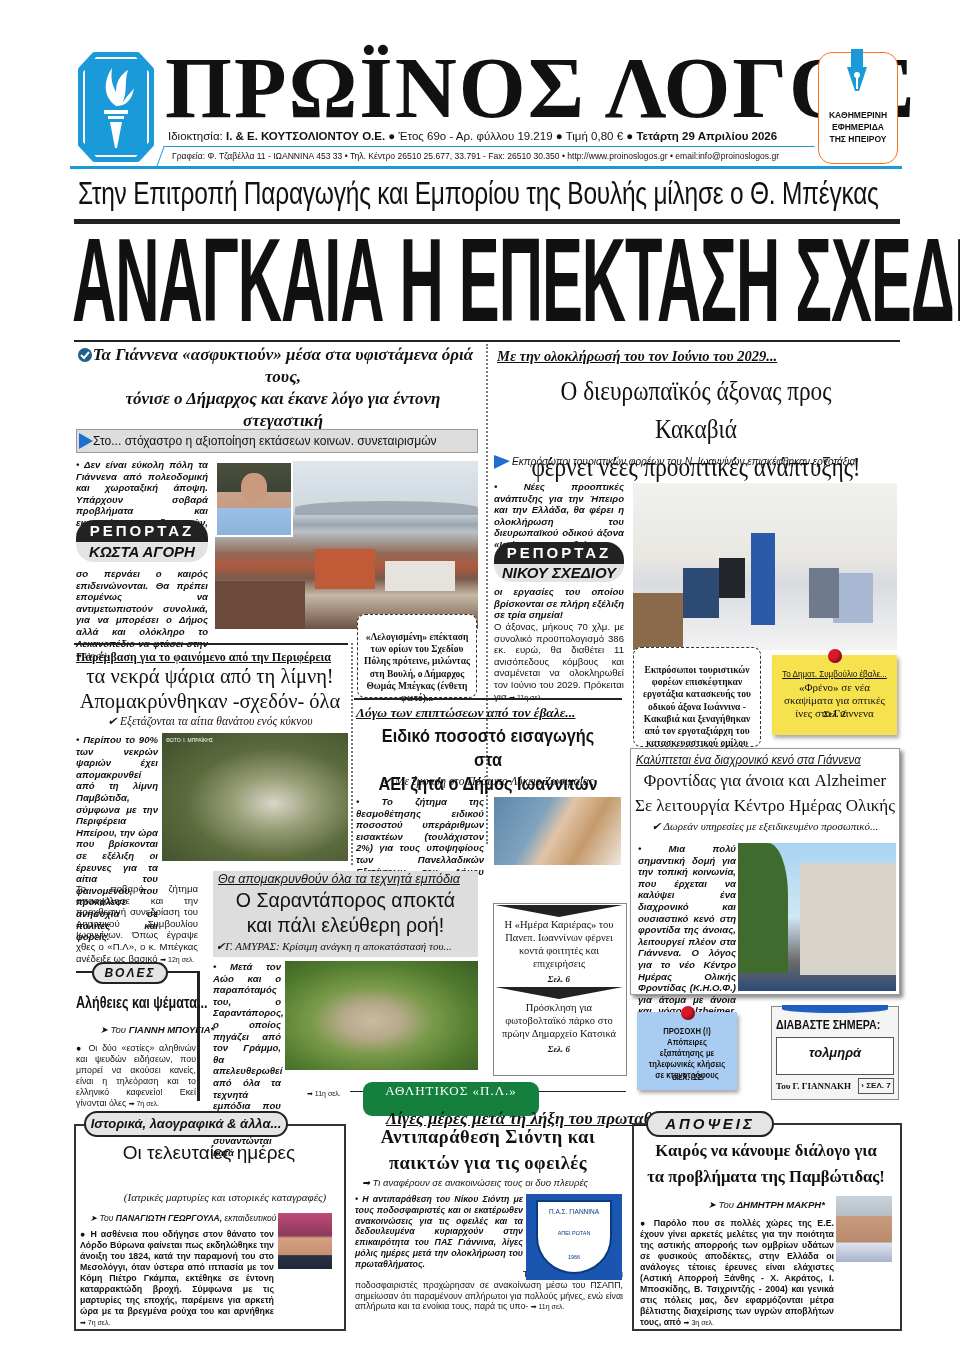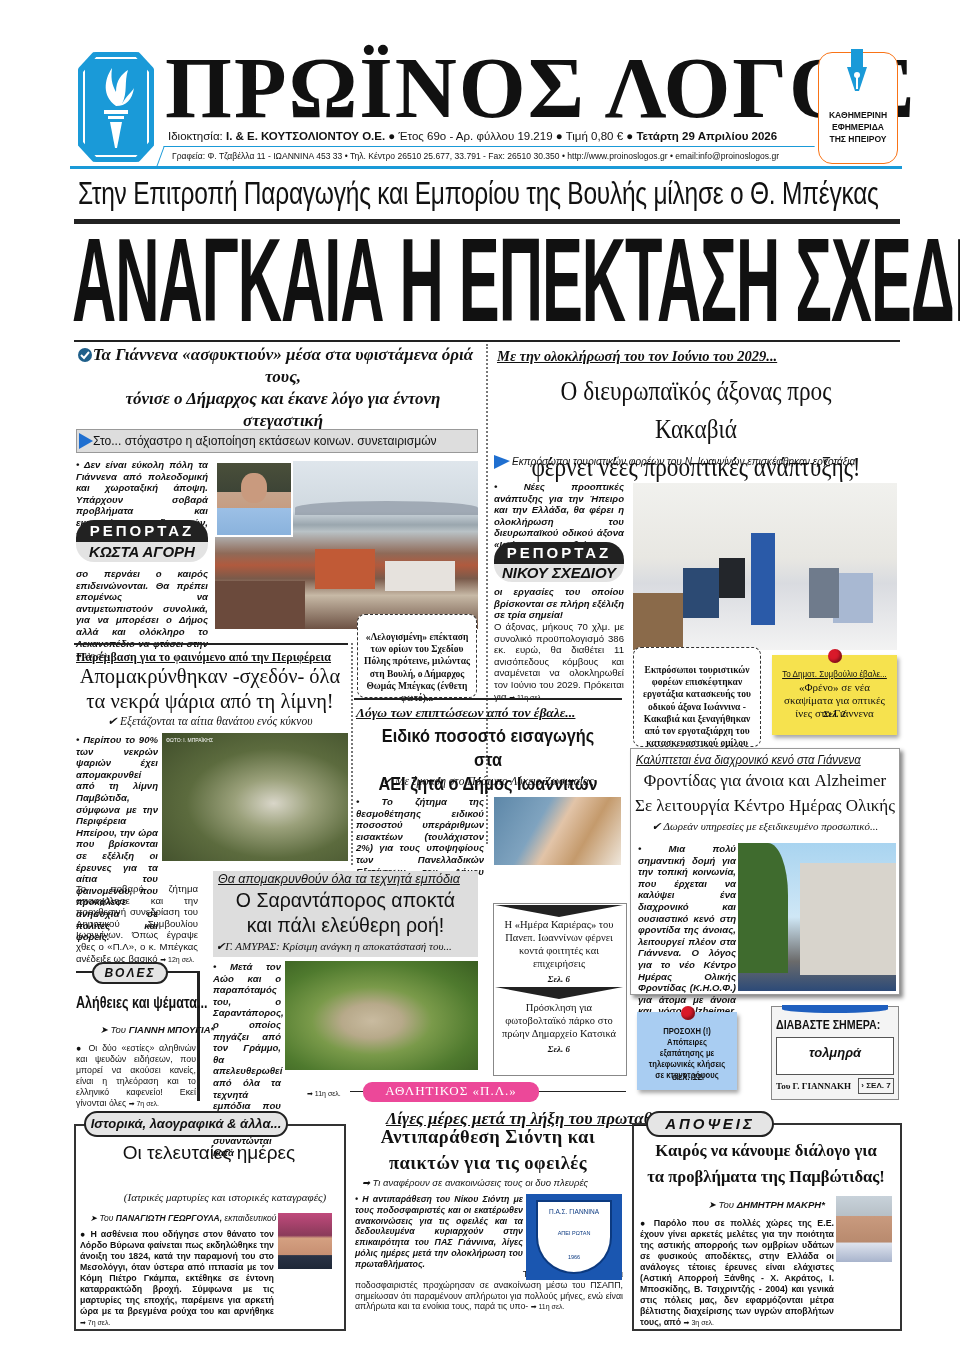--- a/index.html
+++ b/index.html
@@ -164,22 +164,22 @@
 <div class="abs sticky" style="left:772px;top:655px;width:125px;height:80px;">
   <div class="abs pin" style="left:56px;top:-6px;"></div>
   <div class="abs center ul" style="left:0;top:14px;width:125px;font-size:9px;transform:scaleX(0.9);">Το Δημοτ. Συμβούλιο έβαλε...</div>
   <div class="abs center serif" style="left:6px;top:26px;width:113px;font-size:11px;line-height:13px;">«Φρένο» σε νέα σκαψίματα για οπτικές ίνες στα Γιάννενα</div>
   <div class="abs center serif it b" style="left:0;top:54px;width:125px;font-size:9px;">Σελ. 2</div>
 </div>
 
 <div class="abs hr" style="left:74px;top:643px;width:274px;height:2px;"></div>
 <div class="abs serif b ul" style="left:76px;top:650px;font-size:12px;white-space:nowrap;">Παρέμβαση για το φαινόμενο από την Περιφέρεια</div>
 <div class="abs center serif" style="left:72px;top:664px;width:276px;font-size:20.5px;line-height:25px;">
+  <div>τα νεκρά ψάρια από τη λίμνη!</div>
   <div>Απομακρύνθηκαν -σχεδόν- όλα</div>
-  <div>τα νεκρά ψάρια από τη λίμνη!</div>
 </div>
 <div class="abs center serif it" style="left:72px;top:714px;width:276px;font-size:11.5px;">✔ Εξετάζονται τα αίτια θανάτου ενός κύκνου</div>
 <div class="abs body-it just" style="left:76px;top:734px;width:82px;">• Περίπου το 90% των νεκρών ψαριών έχει απομακρυνθεί από τη λίμνη Παμβώτιδα, σύμφωνα με την Περιφέρεια Ηπείρου, την ώρα που βρίσκονται σε εξέλιξη οι έρευνες για τα αίτια του φαινομένου, που προκάλεσε ανησυχία σε πολίτες και φορείς.</div>
 <div class="abs photo" style="left:162px;top:733px;width:186px;height:128px;background:radial-gradient(ellipse at 60% 55%,#d9d6c9 0%,#9aa07a 25%,#5c6b3e 55%,#3f4d2a 100%);">
   <div class="abs" style="left:4px;top:4px;font-size:5px;color:#fff;">ΦΩΤΟ: Ι. ΜΠΡΑΪΚΗΣ</div>
 </div>
 <div class="abs body-n just" style="left:76px;top:883px;width:122px;">
   <span>Το σοβαρό ζήτημα απασχόλησε και την προχθεσινή συνεδρίαση του Δημοτικού Συμβουλίου Ιωαννίνων. Όπως έγραψε χθες ο «Π.Λ», ο κ. Μπέγκας ανέδειξε ως βασικό</span>
   <span class="more">➡ 12η σελ.</span>
 </div>
@@ -261,21 +261,21 @@
 <div class="abs it" style="left:100px;top:1024px;font-size:9.5px;white-space:nowrap;">
   <span>➤ Του</span>
   <b>ΓΙΑΝΝΗ ΜΠΟΥΓΙΑ*</b>
 </div>
 <div class="abs body-n just" style="left:76px;top:1043px;width:120px;font-size:8.8px;line-height:11px;">
   <span>● Οι δύο «εστίες» αληθινών και ψευδών ειδήσεων, που μπορεί να ακούσει κανείς, είναι η τηλεόραση και το ελληνικό καφενείο! Εκεί γίνονται όλες</span>
   <span class="more">➡ 7η σελ.</span>
 </div>
 
 <div class="abs" style="left:350px;top:1091px;width:276px;height:1px;background:#222;"></div>
-<div class="abs serif center" style="left:363px;top:1082px;width:176px;height:20px;line-height:18px;background:#ec4899;color:#fff;border-radius:9px;font-size:13px;letter-spacing:1px;">ΑΘΛΗΤΙΚΟΣ «Π.Λ.»</div>
+<div class="abs serif center" style="left:363px;top:1082px;width:176px;height:34px;line-height:18px;background:#15803d;color:#fff;border-radius:9px;font-size:13px;letter-spacing:1px;">ΑΘΛΗΤΙΚΟΣ «Π.Λ.»</div>
 
 <div class="abs" style="left:74px;top:1124px;width:268px;height:203px;border:2px solid #333;"></div>
 <div class="abs tab-pill" style="left:84px;top:1111px;width:200px;height:22px;line-height:22px;font-size:13px;">Ιστορικά, λαογραφικά &amp; άλλα...</div>
 <div class="abs center" style="left:76px;top:1140px;width:266px;font-size:19px;line-height:25px;">
   <div>Οι τελευταίες ημέρες</div>
 </div>
 <div class="abs center serif it" style="left:92px;top:1191px;width:266px;font-size:11px;text-align:center;">(Ιατρικές μαρτυρίες και ιστορικές καταγραφές)</div>
 <div class="abs it" style="left:90px;top:1213px;font-size:8.5px;white-space:nowrap;">
   <span>➤ Του</span>
   <b>ΠΑΝΑΓΙΩΤΗ ΓΕΩΡΓΟΥΛΑ,</b>

